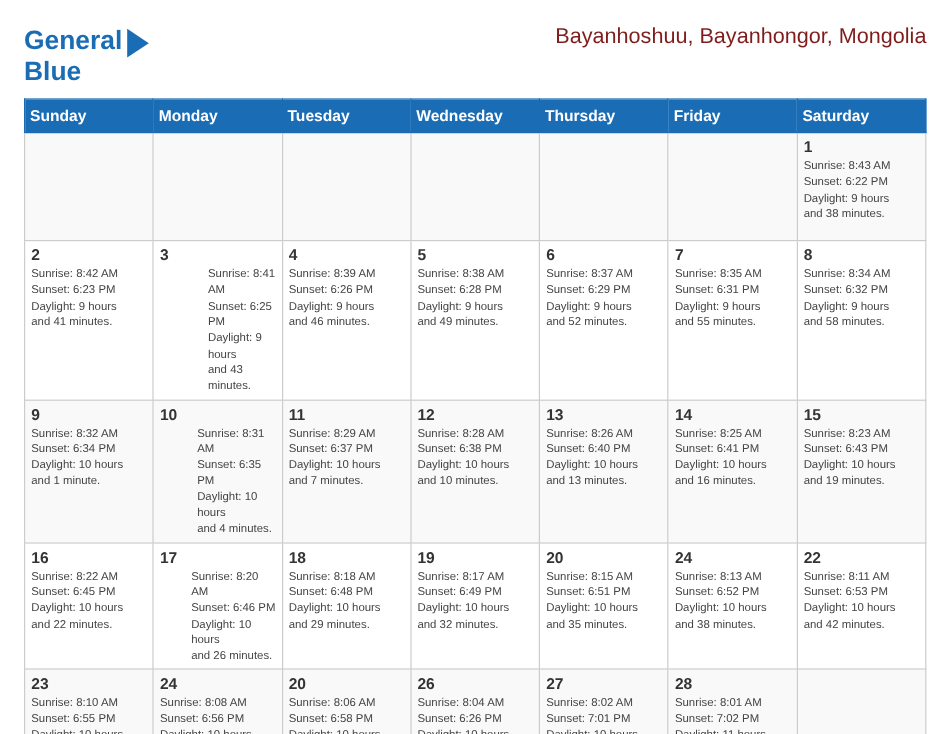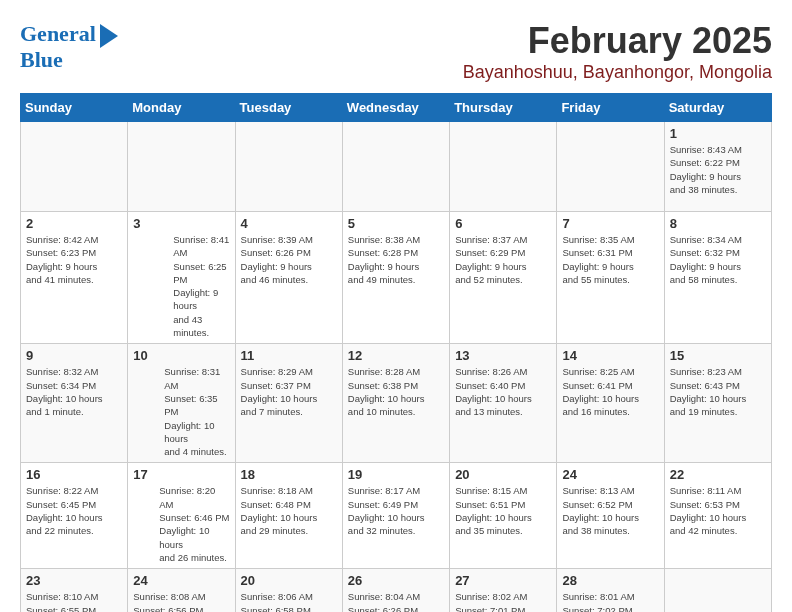--- a/index.html
+++ b/index.html
@@ -12,21 +12,20 @@
     }
     .header {
       display: flex;
       justify-content: space-between;
       align-items: flex-start;
       margin-bottom: 10px;
     }
     .logo {
       display: flex;
       align-items: flex-end;
-      font-family: Liberation Serif, serif;
     }
     .logo-text {
       font-size: 22px;
       font-weight: bold;
       color: #333;
       line-height: 1.1;
     }
     .logo-text span {
       color: #1a6db5;
     }
@@ -103,21 +102,20 @@
       <div style="display:flex;align-items:center;">
         <span class="logo-text">
           <span>General</span>
         </span>
         <div class="logo-arrow"></div>
       </div>
       <span class="logo-text" style="color:#1a6db5;font-size:22px;">Blue</span>
     </div>
   </div>
   <div class="title-block">
-    <div class="month-title">February 2025</div>
     <div class="location-title">Bayanhoshuu, Bayanhongor, Mongolia</div>
   </div>
 </div>
 
 <table>
   <thead>
     <tr>
     <th>Sunday</th>
         <th>Monday</th>
         <th>Tuesday</th>

